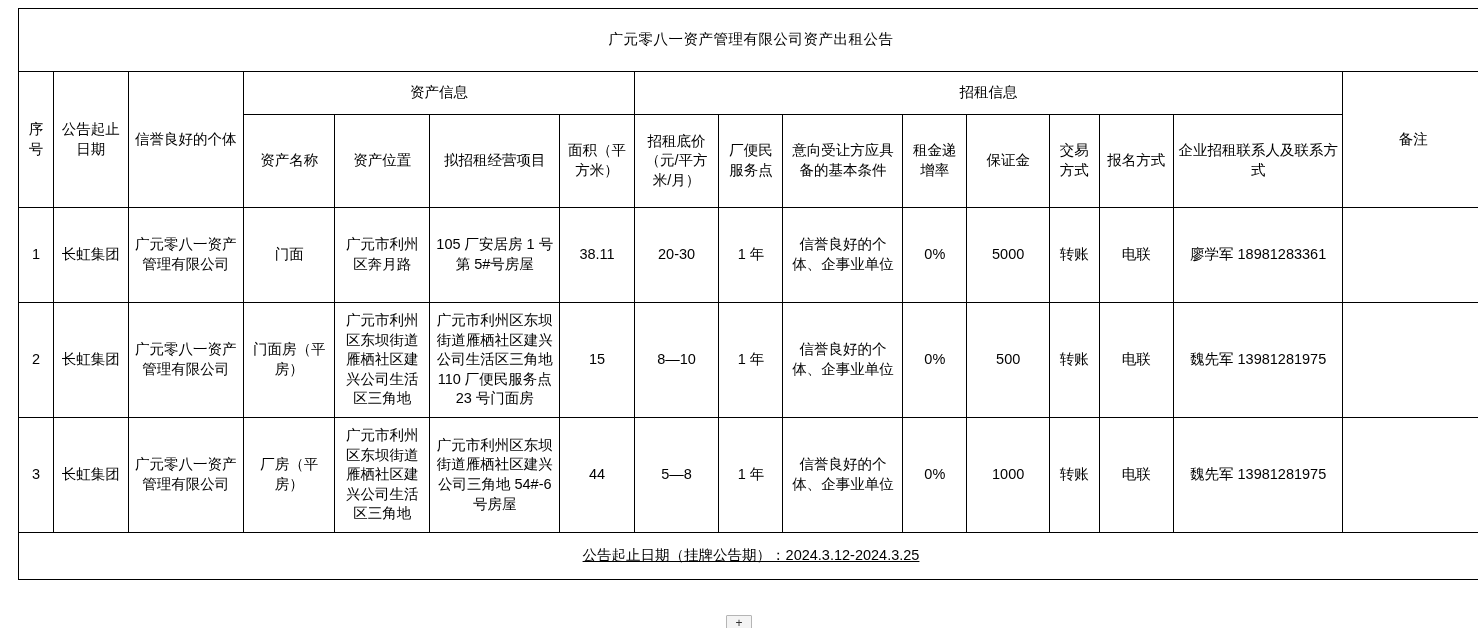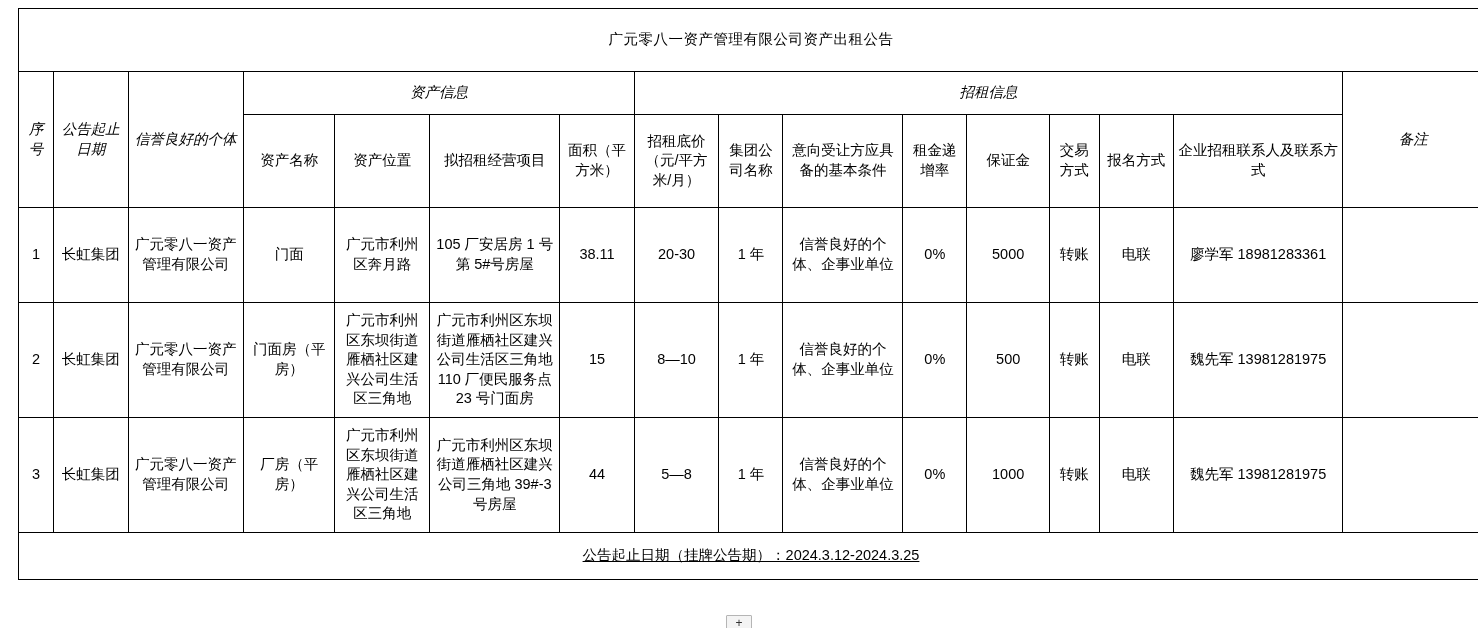--- a/index.html
+++ b/index.html
@@ -39,21 +39,20 @@
   }
   .title-cell {
     height: 56px;
     font-size: 16.5px;
     font-weight: bold;
     letter-spacing: 0.5px;
   }
   .grp-head {
     height: 36px;
     font-size: 15px;
-    font-style: italic;
   }
   .col-head {
     height: 86px;
     font-size: 14.5px;
   }
   .head-left {
     font-size: 14.5px;
   }
   .row-cell {
     height: 88px;
@@ -127,21 +126,21 @@
         <td class="grp-head" colspan="4">资产信息</td>
         <td class="grp-head" colspan="8">招租信息</td>
         <td class="grp-head" rowspan="2">备注</td>
       </tr>
       <tr>
         <td class="col-head">资产名称</td>
         <td class="col-head">资产位置</td>
         <td class="col-head">拟招租经营项目</td>
         <td class="col-head">面积（平方米）</td>
         <td class="col-head">招租底价（元/平方米/月）</td>
-        <td class="col-head">集团公司名称</td>
+        <td class="col-head">厂便民服务点</td>
         <td class="col-head txt-left">意向受让方应具备的基本条件</td>
         <td class="col-head">租金递增率</td>
         <td class="col-head">保证金</td>
         <td class="col-head">交易方式</td>
         <td class="col-head">报名方式</td>
         <td class="col-head">企业招租联系人及联系方式</td>
       </tr>
 
       <tr class="r1">
         <td class="row-cell">1</td>
@@ -180,21 +179,21 @@
         <td class="row-cell">魏先军 13981281975</td>
         <td class="row-cell"></td>
       </tr>
 
       <tr class="r3">
         <td class="row-cell">3</td>
         <td class="row-cell">长虹集团</td>
         <td class="row-cell">广元零八一资产管理有限公司</td>
         <td class="row-cell">厂房（平房）</td>
         <td class="row-cell">广元市利州区东坝街道雁栖社区建兴公司生活区三角地</td>
-        <td class="row-cell">广元市利州区东坝街道雁栖社区建兴公司三角地 39#-3 号房屋</td>
+        <td class="row-cell">广元市利州区东坝街道雁栖社区建兴公司三角地 54#-6 号房屋</td>
         <td class="row-cell">44</td>
         <td class="row-cell">5—8</td>
         <td class="row-cell">1 年</td>
         <td class="row-cell txt-left">信誉良好的个体、企事业单位</td>
         <td class="row-cell">0%</td>
         <td class="row-cell">1000</td>
         <td class="row-cell">转账</td>
         <td class="row-cell">电联</td>
         <td class="row-cell">魏先军 13981281975</td>
         <td class="row-cell"></td>

